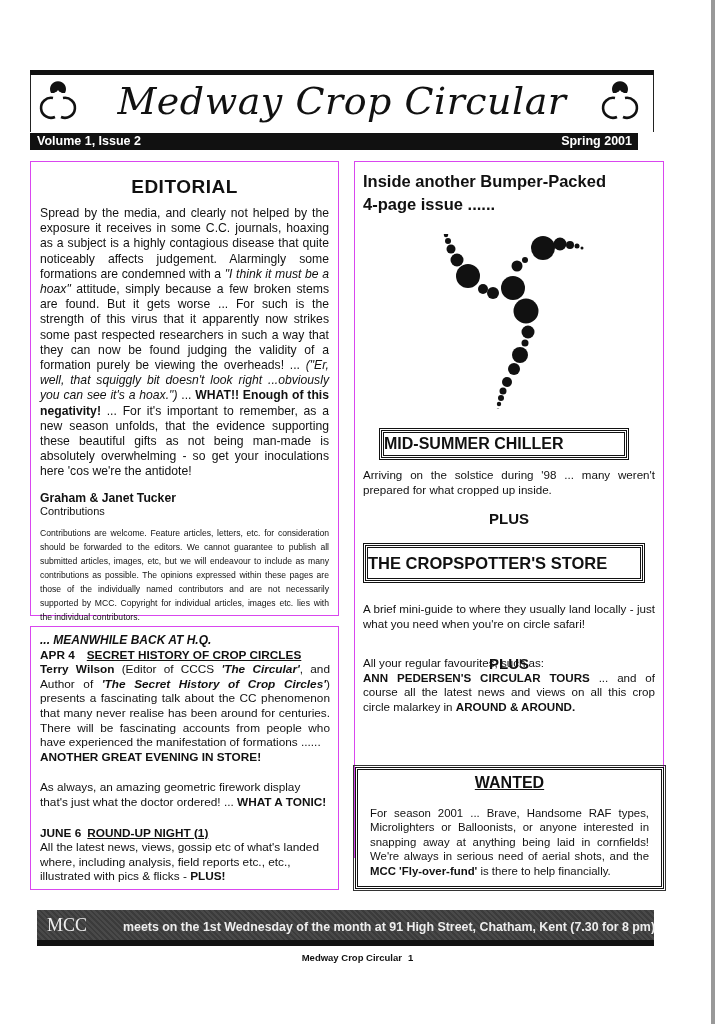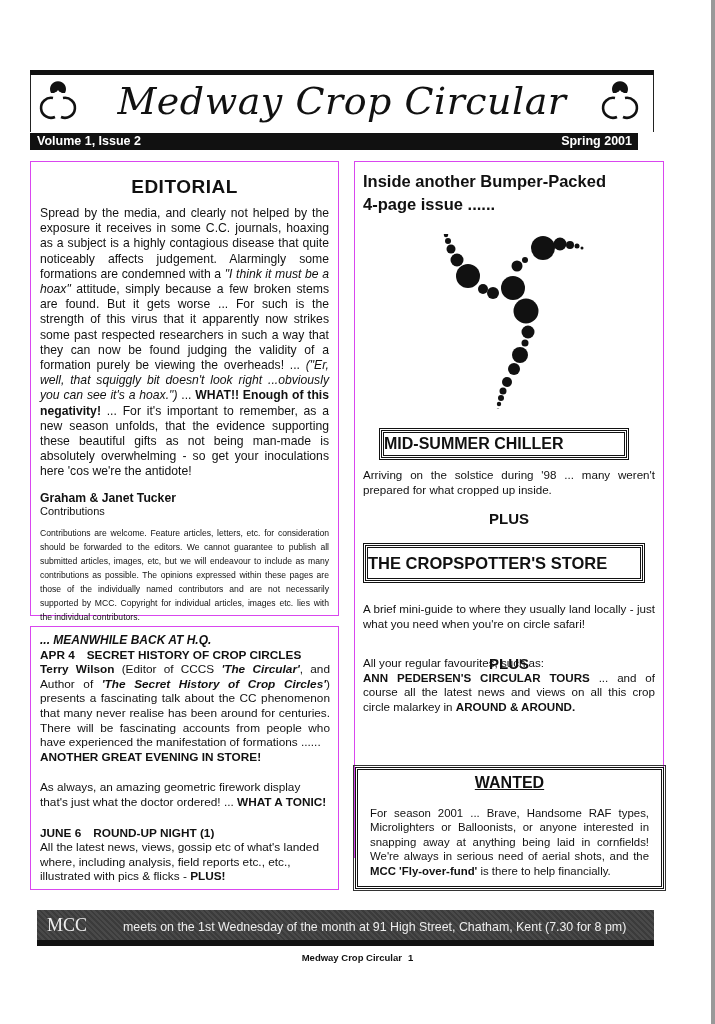--- a/index.html
+++ b/index.html
@@ -23,21 +23,21 @@
   #editorial { left:30px; top:161px; width:309px; height:455px; padding:14px 9px 0 9px; }
   #editorial h1 { margin:0 0 8px 0; text-align:center; font-size:19px; font-weight:bold; letter-spacing:0.5px; }
   #editorial .body { font-size:12.2px; line-height:15.2px; }
   #editorial .sig { font-size:12.2px; margin-top:11px;font-weight:bold; }
   #editorial .contrib-h { font-size:11px; font-weight:normal; }
   #editorial .small { font-size:8.6px; line-height:14px; margin-top:9px; }
   #editorial .small2 { font-size:14px; line-height:11.2px; margin-top:22px; }
   
   #events { left:30px; top:626px; width:309px; height:264px; padding:6px 8px 0 9px; font-size:11.8px; line-height:14.6px; }
   .ev-h { font-weight:bold; font-size:12px; }
-  .ev-title { font-weight:bold; margin-left:12px; }
+  .ev-title { font-weight:bold; text-decoration:underline; margin-left:12px; }
   .ev-date { font-weight:bold; }
   .gap { height:16px; }
   
   #inside { left:354px; top:161px; width:310px; height:697px; padding:8px 8px 0 8px; }
   #inside h2 { margin:0; font-size:16.5px; line-height:23px; font-weight:bold; }
   #pattern { position:absolute; left:60px; top:72px; width:200px; height:175px; }
   .framed { position:absolute; border:3px double #111; outline:1px solid #111; outline-offset:1px; text-align:left; font-weight:bold; box-sizing:border-box; }
   #chiller-h { left:26px; top:268px; width:246px; height:28px; font-size:16px; line-height:22px; }
   #chiller-t { position:absolute; left:8px; top:306px; width:292px; font-size:11.6px; line-height:14.6px; }
   .plus { position:absolute; width:100%; left:0; text-align:center; font-weight:bold; font-size:15px; }
@@ -47,21 +47,21 @@
   #plus2 { top:493px; }
   #regular-t { position:absolute; left:8px; top:494px; width:292px; font-size:11.6px; line-height:14.6px; }
   
   #wanted { left:355px; top:767px; width:309px; height:122px; border:3px double #111; outline:1px solid #333; outline-offset:1px; padding:4px 12px 0 12px; }
   #wanted h3 { margin:0 0 14px 0; text-align:center; font-size:16px; text-decoration:underline; font-weight:bold; }
   #wanted .body { font-size:11.4px; line-height:14.4px; }
   
   #meetbar { left:37px; top:910px; width:617px; height:30px; background:#3e3e3e;
     background-image: repeating-linear-gradient(45deg, rgba(255,255,255,0.06) 0 2px, rgba(0,0,0,0.05) 2px 4px); color:#eee; font-size:12.4px; line-height:30px; white-space:nowrap; }
   #meetbar .mcc { font-family:"Liberation Serif", serif; font-size:18px; margin-left:10px; margin-right:3px; }
-  #meetbar .txt { font-weight:normal;padding-left:33px; }
+  #meetbar .txt { font-weight:bold;padding-left:33px; }
   #rule { left:37px; top:940px; width:617px; height:6px; background:#111; }
   #pagefoot { left:0; top:952px; width:715px; text-align:center; font-size:9.5px; font-weight:bold; }
   #pagefoot .num { margin-left:6px; }
   #rightedge { left:711px; top:0; width:4px; height:1024px; background:#999; }
 </style>
 </head>
 <body>
 
 <div id="masthead" class="abs">
   <div class="mast-topbar"></div>
@@ -101,21 +101,21 @@
     <div><span class="ev-date">APR 4</span><span class="ev-title">SECRET HISTORY OF CROP CIRCLES</span></div>
     <p class="just"><b>Terry Wilson</b><span> (Editor of CCCS </span><b><i>'The Circular'</i></b><span>, and Author of </span><b><i>'The Secret History of Crop Circles'</i></b><span>) presents a fascinating talk about the CC phenomenon that many never realise has been around for centuries. There will be fascinating accounts from people who have experienced the manifestation of formations ......</span></p>
     <div class="ev-date">ANOTHER GREAT EVENING IN STORE!</div>
   </div>
   <div class="gap"></div>
   <div>
     <p><span>As always, an amazing geometric firework display that's just what the doctor ordered!   ...  </span><b>WHAT A TONIC!</b></p>
   </div>
   <div class="gap"></div>
   <div>
-    <div><span class="ev-date">JUNE 6</span><span class="ev-title" style="">ROUND-UP NIGHT (1)</span></div>
+    <div><span class="ev-date">JUNE 6</span><span class="ev-title" style="margin-left:6px">ROUND-UP NIGHT (1)</span></div>
     <p><span>All the latest news, views, gossip etc of what's landed where, including analysis, field reports etc., etc., illustrated with pics &amp; flicks - </span><b>PLUS!</b></p>
   </div>
 </div>
 
 <div id="inside" class="box">
   <h2><span>Inside another Bumper-Packed</span><br><span>4-page issue ......</span></h2>
   <svg id="pattern" viewBox="0 0 200 175">
     <g fill="#111" id="beads">
         <circle cx="30" cy="-4" r="1.6"></circle>
         <circle cx="31" cy="1" r="2.2"></circle>

